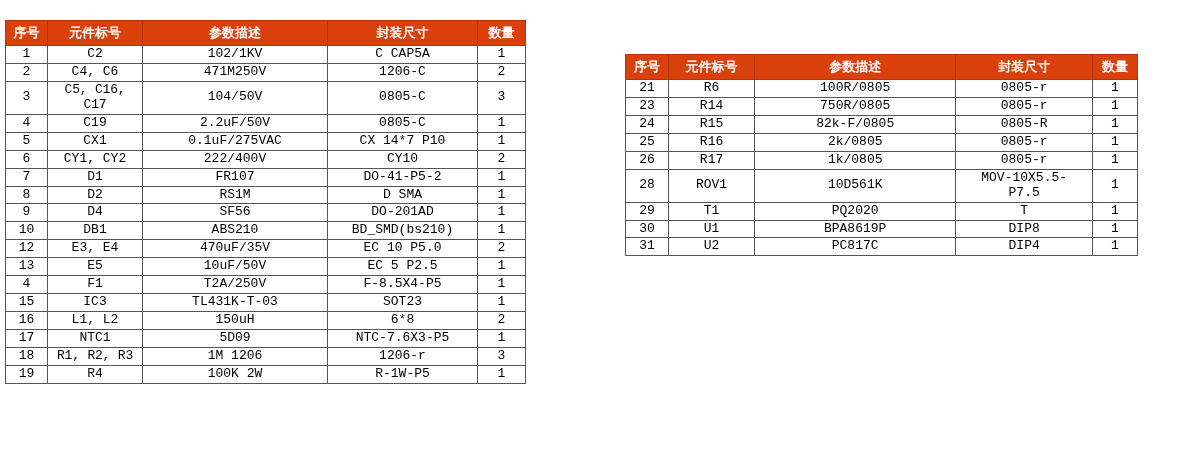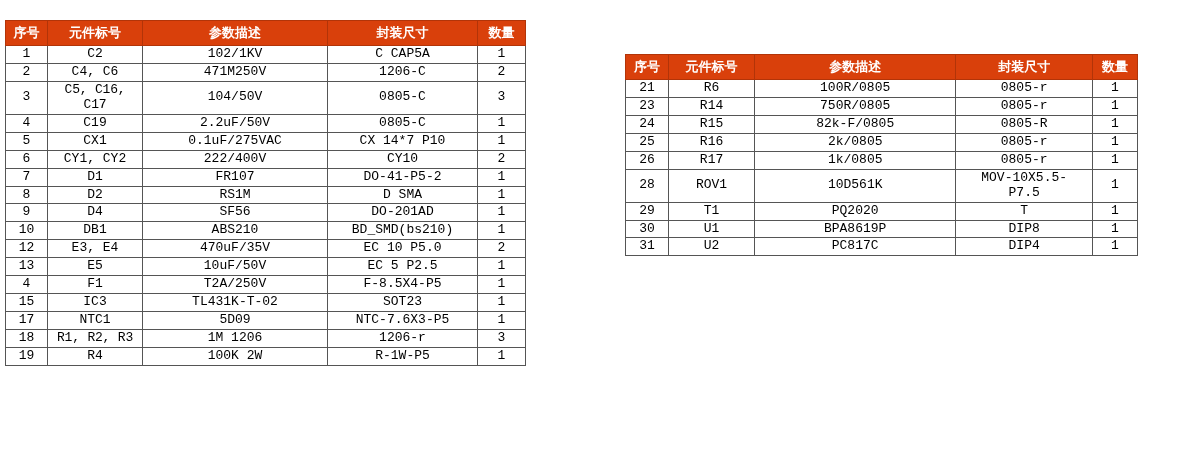--- a/index.html
+++ b/index.html
@@ -183,23 +183,30 @@
           <tr>
             <td>4</td>
             <td>F1</td>
             <td>T2A/250V</td>
             <td>F-8.5X4-P5</td>
             <td>1</td>
           </tr>
           <tr>
             <td>15</td>
             <td>IC3</td>
-            <td>TL431K-T-02</td>
+            <td>TL431K-T-03</td>
             <td>SOT23</td>
             <td>1</td>
+          </tr>
+          <tr>
+            <td>16</td>
+            <td>L1,  L2</td>
+            <td>150uH</td>
+            <td>6*8</td>
+            <td>2</td>
           </tr>
           <tr>
             <td>17</td>
             <td>NTC1</td>
             <td>5D09</td>
             <td>NTC-7.6X3-P5</td>
             <td>1</td>
           </tr>
           <tr>
             <td>18</td>

